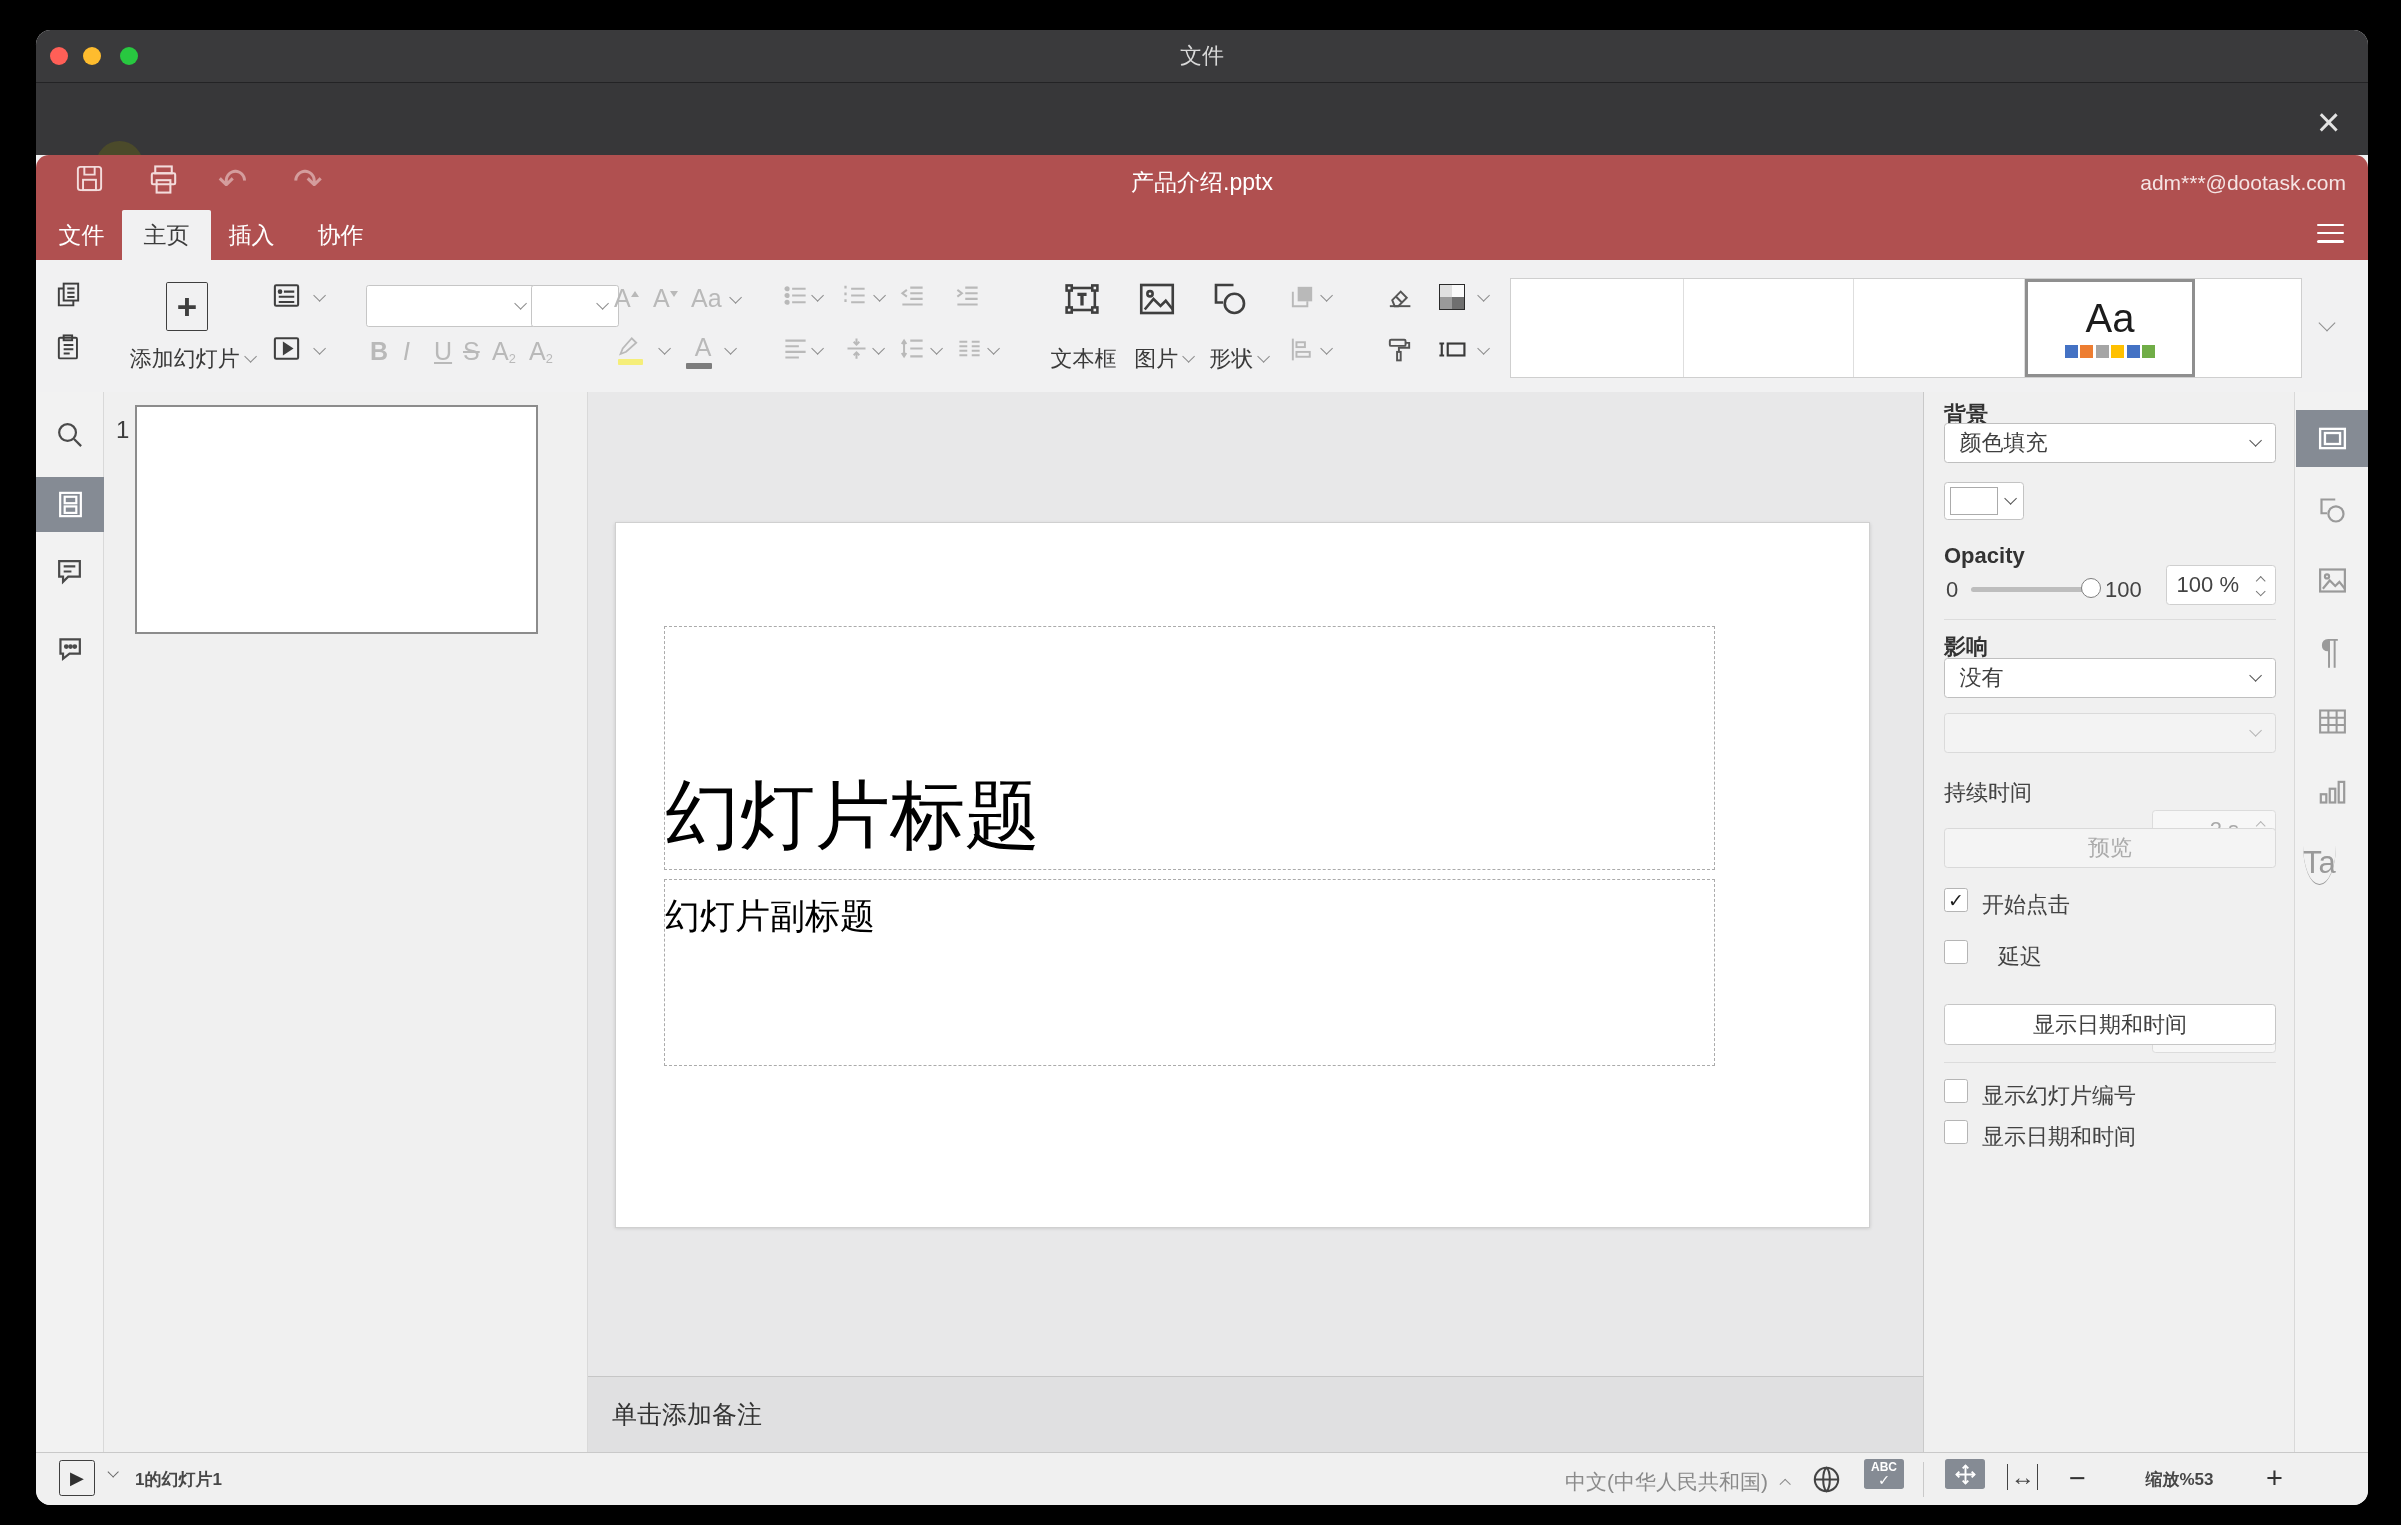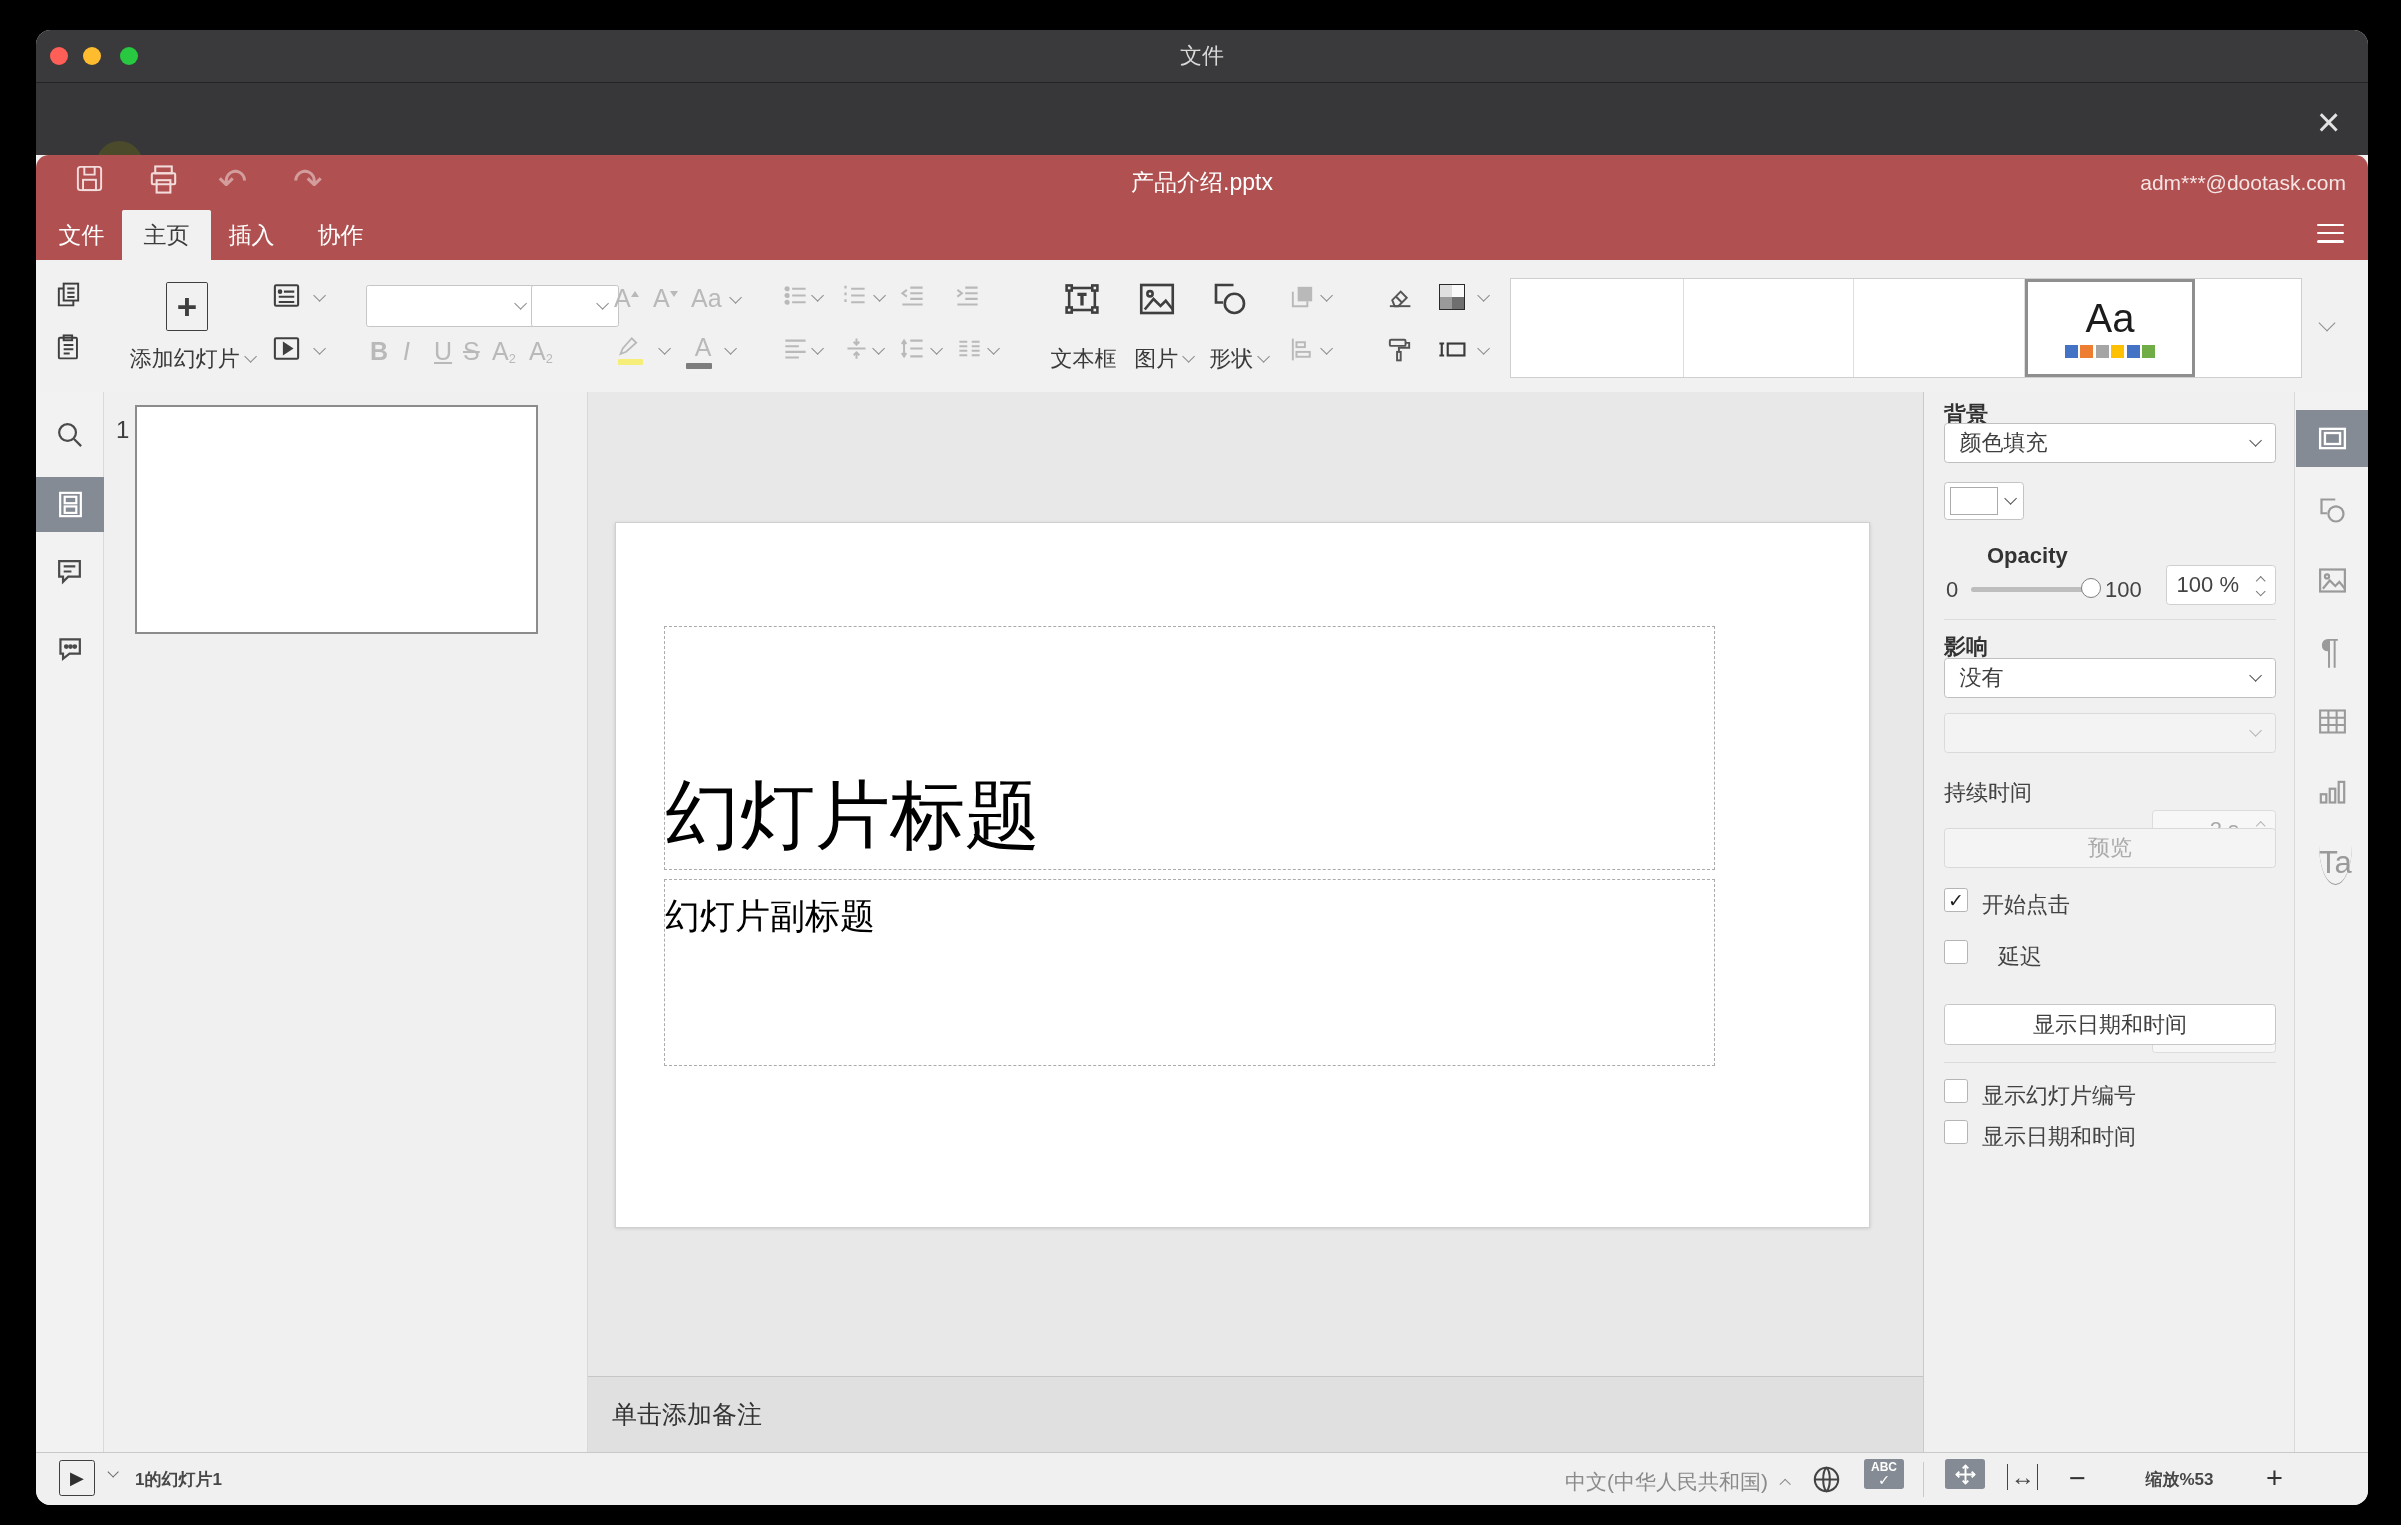--- a/index.html
+++ b/index.html
@@ -428,21 +428,21 @@
   <div class="w sidebar">
     <span class="w sb-label" style="left:20px;top:8.2px;">背景</span>
     <div class="w select" style="left:20px;top:31px;width:332px;height:40px;">
       <span>颜色填充</span>
           <i class="chev" style="color:#555;"></i>
     </div>
     <div class="w" style="left:20px;top:90px;width:80px;height:38px;background:#fff;border:0.9px solid #c3c3c3;border-radius:3.6px;box-sizing:border-box;display:flex;align-items:center;">
       <span style="width:46px;height:25.5px;margin-left:4.6px;background:#fff;border:0.9px solid #ababab;"></span>
       <i class="chev" style="color:#555;margin-left:8.2px;"></i>
     </div>
-    <span class="w sb-label" style="left:20px;top:151px;margin-left:43px;">Opacity</span>
+    <span class="w sb-label" style="left:20px;top:151px;">Opacity</span>
     <span class="w sb-text" style="left:22px;top:185px;">0</span>
     <div class="w track" style="left:47px;top:195px;width:119px;"></div>
     <div class="w sl-thumb" style="left:157px;top:186px;"></div>
     <span class="w sb-text" style="left:181px;top:185px;">100</span>
     <div class="w spin" style="left:242px;top:173px;width:110px;height:40px;">
       <span>100 %</span>
       <span class="arr">
             <i class="chev cu"></i>
             <i class="chev cd"></i>
           </span>
@@ -521,21 +521,21 @@
             <path d="M3 9.3h18M3 14.6h18M9 4v16M15 4v16"></path>
       </svg>
     </span>
     <span class="w ic" style="left:21px;top:383px;color:#9a9a9a;">
       <svg width="33" height="33" viewBox="0 0 24 24" fill="none" stroke="currentColor" stroke-width="1.6">
         <rect x="3.5" y="14" width="4" height="6"></rect>
             <rect x="10" y="10" width="4" height="10"></rect>
             <rect x="16.5" y="5" width="4" height="15"></rect>
       </svg>
     </span>
-    <span class="w ic" style="left:24px;top:453px;color:#9a9a9a;font-size:31px;align-items:center;">
+    <span class="w ic" style="left:8px;top:453px;color:#9a9a9a;font-size:31px;align-items:center;">
       <span style="border-bottom:1.8px solid #9a9a9a;border-radius:0 0 50% 50%/0 0 100% 100%;padding-bottom:2.7px;">Ta</span>
     </span>
   </div>
 
   <div class="w statusbar">
     <span class="w playbox" style="left:23px;top:7.3px;">
       <span>▶</span>
     </span>
     <i class="w chev" style="left:73px;top:20px;color:#666;width:7.3px;height:7.3px;"></i>
     <span class="w st-dark" style="left:99px;top:14.6px;">1的幻灯片1</span>

